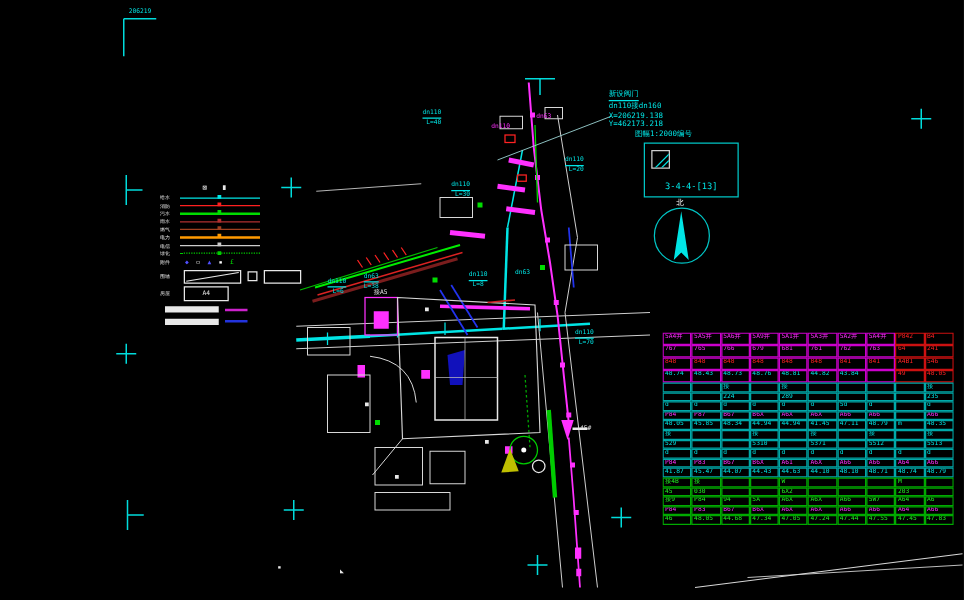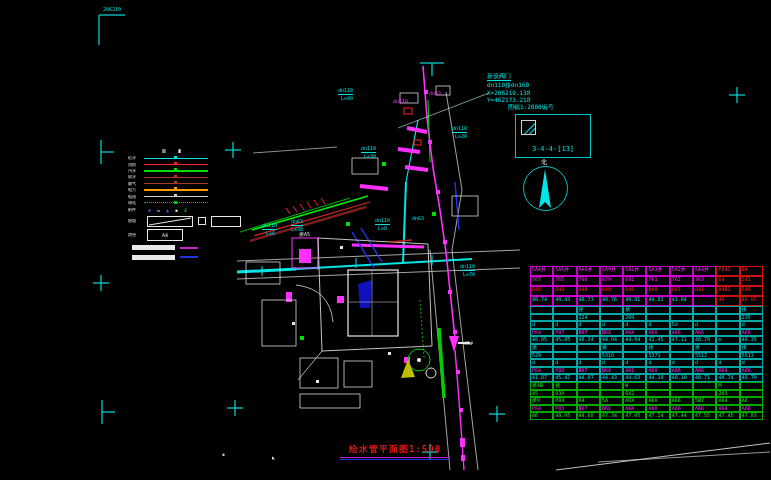--- a/index.html
+++ b/index.html
@@ -557,19 +557,14 @@
         <div class="tcell" style="border-color: rgb(0, 170, 0); color: rgb(34, 238, 34);">47.34</div>
         <div class="tcell" style="border-color: rgb(0, 170, 0); color: rgb(34, 238, 34);">47.05</div>
         <div class="tcell" style="border-color: rgb(0, 170, 0); color: rgb(34, 238, 34);">47.24</div>
         <div class="tcell" style="border-color: rgb(0, 170, 0); color: rgb(34, 238, 34);">47.44</div>
         <div class="tcell" style="border-color: rgb(0, 170, 0); color: rgb(34, 238, 34);">47.55</div>
         <div class="tcell" style="border-color: rgb(0, 170, 0); color: rgb(34, 238, 34);">47.45</div>
         <div class="tcell" style="border-color: rgb(0, 170, 0); color: rgb(34, 238, 34);">47.83</div>
       </div>
     </div>
 
-  <div id="sheet-title">
-    <div class="ttext">给水管平面图1:500</div>
-    <div class="ul1"></div>
-    <div class="ul2"></div>
-  </div>
 
 </div>
 
 </body></html>

